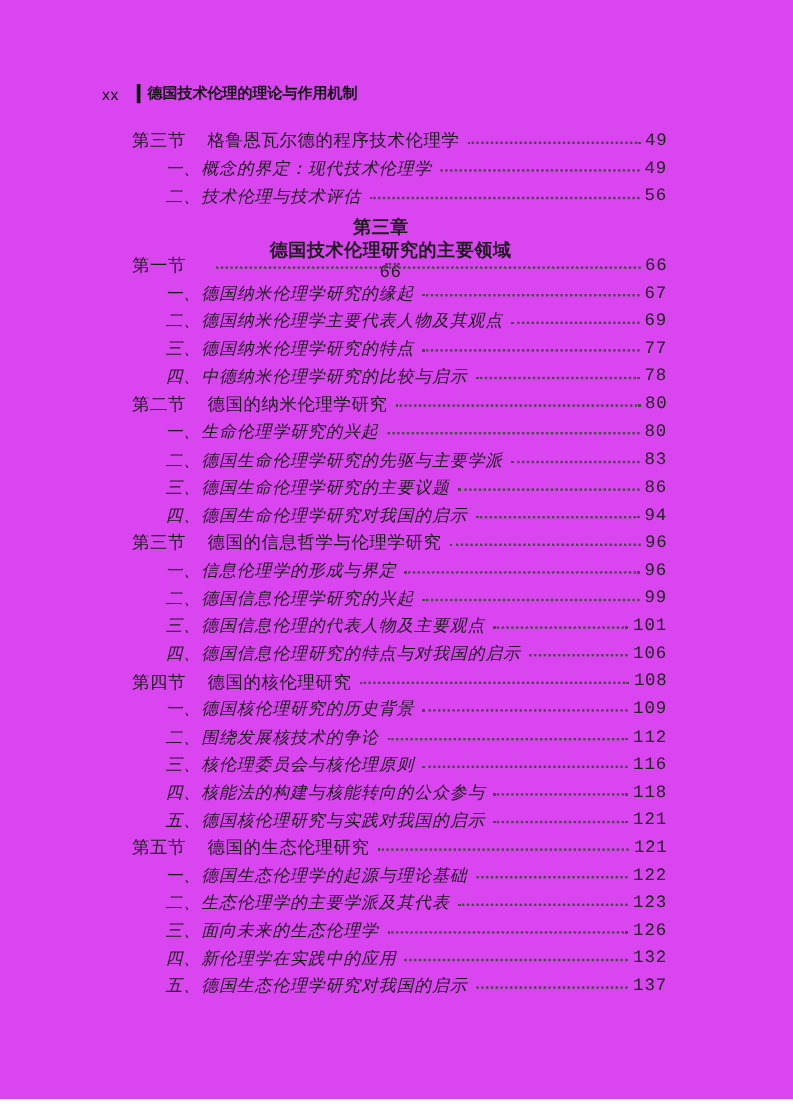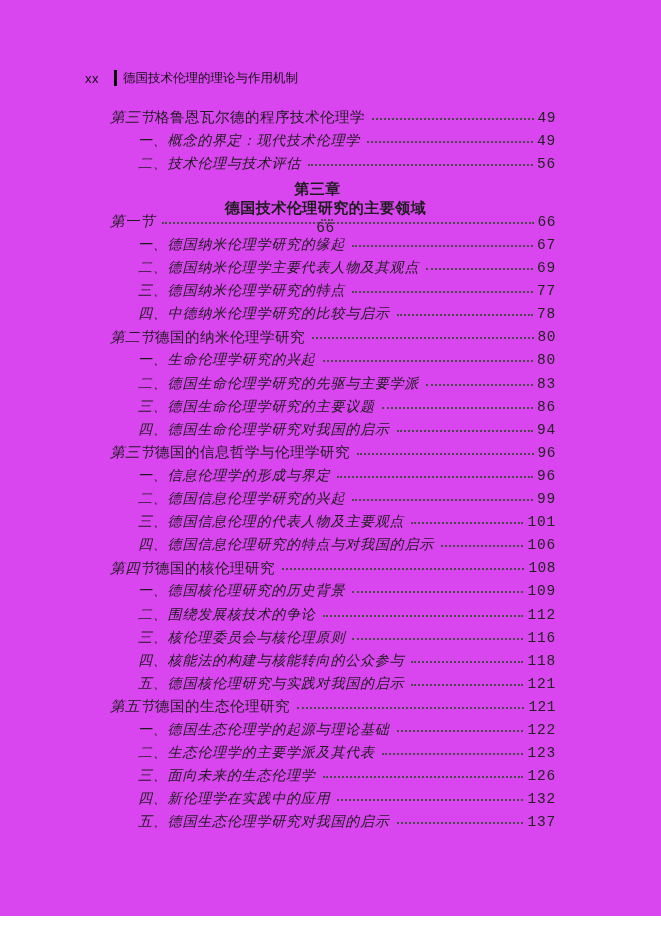--- a/index.html
+++ b/index.html
@@ -32,21 +32,21 @@
   }
   .header-rule {
     width: 3px;
     height: 16px;
     background: #000;
     margin-left: 15px;
     margin-right: 6px;
   }
   .header-title {
     font-family: "Liberation Sans", sans-serif;
-    font-weight: normal;
+    font-weight: bold;
     font-size: 12.5px;
     color: #111;
   }
   
   .toc {
     position: absolute;
     top: 106px;
     left: 95px;
     width: 461px;
   }
@@ -85,21 +85,21 @@
     flex-direction: column;
   }
   .row.chapter .lbl { margin-right: 16px; }
   .row.chapter .pg { font-weight: normal; }
   
   .row.section {
     padding-left: 15px;
     font-size: 14.5px;
     letter-spacing: 0.5px;
   }
-  .row.section .lbl { margin-right: 0; font-style: italic; }
+  .row.section .lbl { margin-right: 18px; }
   
   .row.sub {
     padding-left: 43px;
     font-style: italic;
     font-size: 14px;
     letter-spacing: 0.8px;
   }
   .row.sub .pg { font-style: normal; }
 </style>
 </head>

